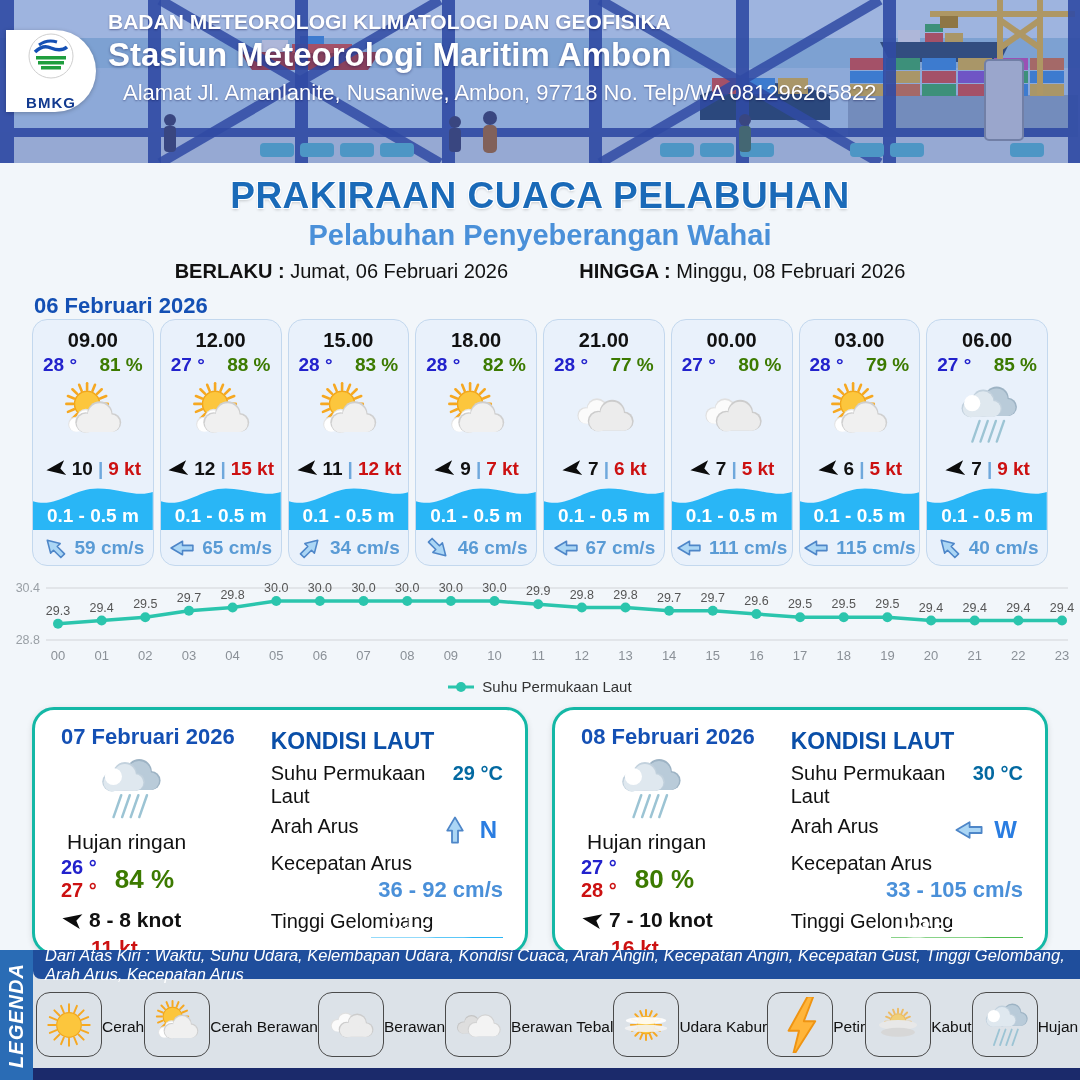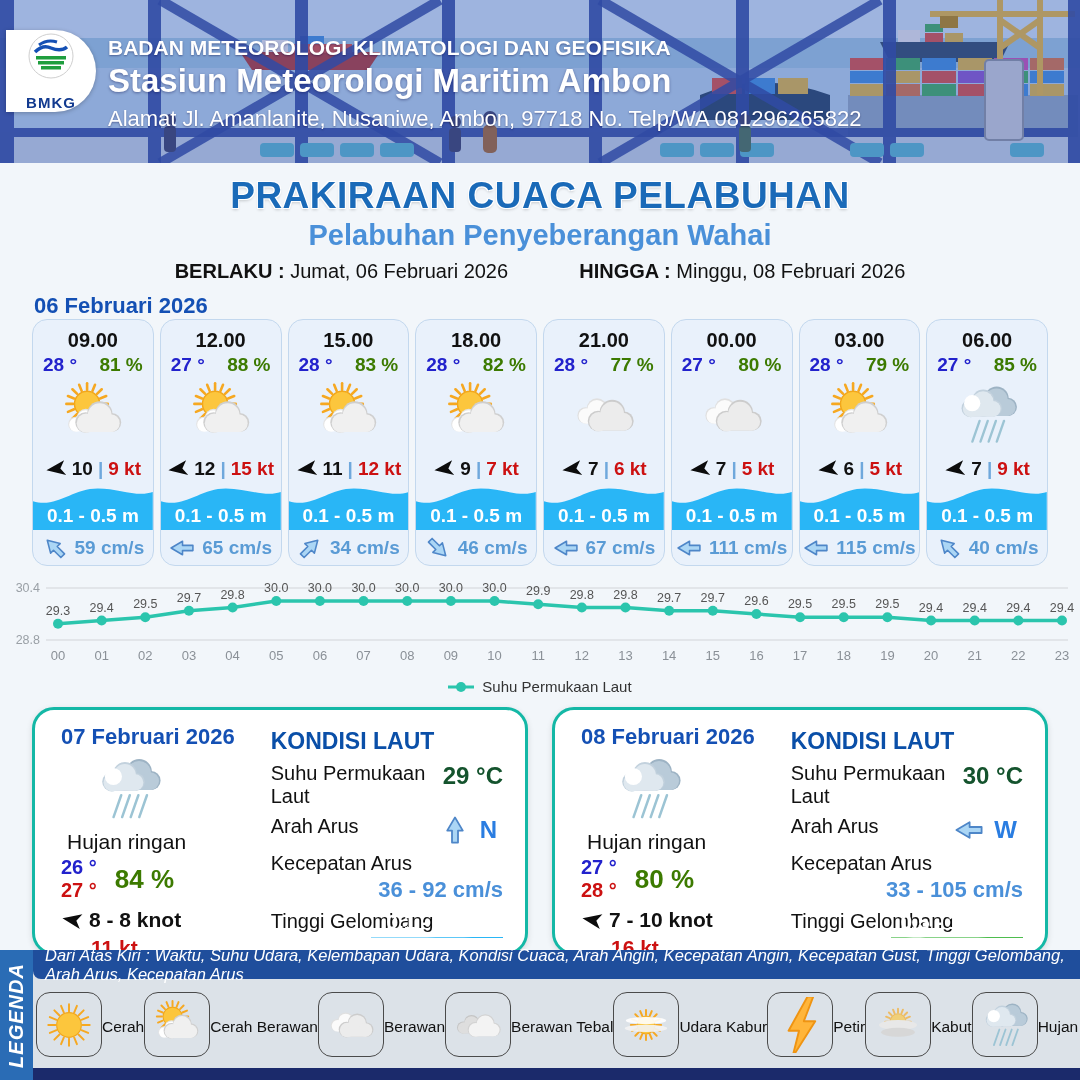--- a/index.html
+++ b/index.html
@@ -10,24 +10,24 @@
   }
   
   .header{position:relative;height:163px;overflow:hidden;background:#8fb4d4;}
   .header svg.illus{position:absolute;inset:0;}
   .logo-pill{
     position:absolute;left:6px;top:30px;width:90px;height:82px;background:#fff;
     border-radius:0 44px 44px 0;display:flex;flex-direction:column;align-items:center;justify-content:center;
     box-shadow:0 1px 4px rgba(0,0,0,.25);z-index:3;
   }
   .logo-pill .bmkg-txt{font-size:15px;font-weight:bold;color:#123a8f;letter-spacing:1px;margin-top:14px;}
-  .header-text{position:absolute;left:108px;top:36px;z-index:2;color:#fff;}
+  .header-text{position:absolute;left:108px;top:10px;z-index:2;color:#fff;}
   .header-text .agency{font-size:21px;font-weight:bold;text-shadow:0 1px 2px rgba(0,0,60,.4);}
   .header-text .station{font-size:33px;font-weight:bold;margin-top:2px;text-shadow:0 1px 3px rgba(0,0,60,.4);}
-  .header-text .address{font-size:22px;margin-top:6px;text-shadow:0 1px 2px rgba(0,0,60,.4);}
+  .header-text .address{font-size:22px;margin-top:6px;text-shadow:0 1px 2px rgba(0,0,60,.4);margin-left:15px;}
   
   .title-block{text-align:center;padding-top:12px;}
   .main-title{font-size:37px;font-weight:bold;color:#1a6ab8;letter-spacing:.5px;
     text-shadow:-1px -1px 0 #fff,1px -1px 0 #fff,-1px 1px 0 #fff,1px 1px 0 #fff, 0 2px 3px rgba(0,0,0,.18);}
   .sub-title{font-size:29px;font-weight:bold;color:#4a90d9;margin-top:2px;}
   .validity{font-size:20px;color:#111;margin-top:8px;}
   .validity b{font-weight:bold;}
   .validity .gap{display:inline-block;width:60px;}
   
   .date-heading{margin:10px 0 0 34px;font-size:22px;font-weight:bold;color:#1450b4;}
@@ -78,21 +78,21 @@
   .d-tmin{font-size:20px;font-weight:bold;color:#2222cc;}
   .d-tmax{font-size:20px;font-weight:bold;color:#cc1111;}
   .d-hum{font-size:26px;font-weight:bold;color:#3c7a00;}
   .d-wind{display:flex;align-items:center;gap:6px;margin-top:6px;font-size:21px;font-weight:bold;color:#111;}
   .d-wind .wind-arrow svg{transform:rotate(10deg);}
   .d-gust{font-size:21px;font-weight:bold;color:#cc1111;margin:4px 0 0 30px;}
   .d-right{flex:1;padding:4px 4px 0 10px;display:flex;flex-direction:column;}
   .sea-head{font-size:23px;font-weight:bold;color:#0a4fa8;}
   .sea-row{display:flex;justify-content:space-between;align-items:flex-start;margin-top:7px;}
   .sea-label{font-size:20px;color:#111;}
-  .sea-val{font-size:24px;font-weight:bold;color:#14532d;white-space:nowrap;}
+  .sea-val{font-size:20px;font-weight:bold;color:#0369a1;white-space:nowrap;}
   .sea-dirval{display:flex;align-items:center;gap:10px;font-size:24px;font-weight:bold;color:#2a7de1;margin-right:6px;}
   .sea-dirval .cur-arrow{width:30px;height:30px;}
   .sea-speed{text-align:right;font-size:22px;font-weight:bold;color:#4a90d9;margin-top:2px;}
   .wave-widget{position:relative;width:132px;height:62px;align-self:flex-end;margin-top:4px;}
   .wave-widget svg{position:absolute;inset:0;width:100%;height:100%;}
   .wave-widget span{position:absolute;bottom:4px;left:0;right:0;text-align:center;
     color:#fff;font-size:21px;font-weight:bold;}
   
   .legend{position:absolute;left:0;right:0;bottom:0;height:130px;background:#dce2e8;}
   .legend-side{position:absolute;left:0;top:0;bottom:0;width:33px;background:#2a6cb5;z-index:2;

